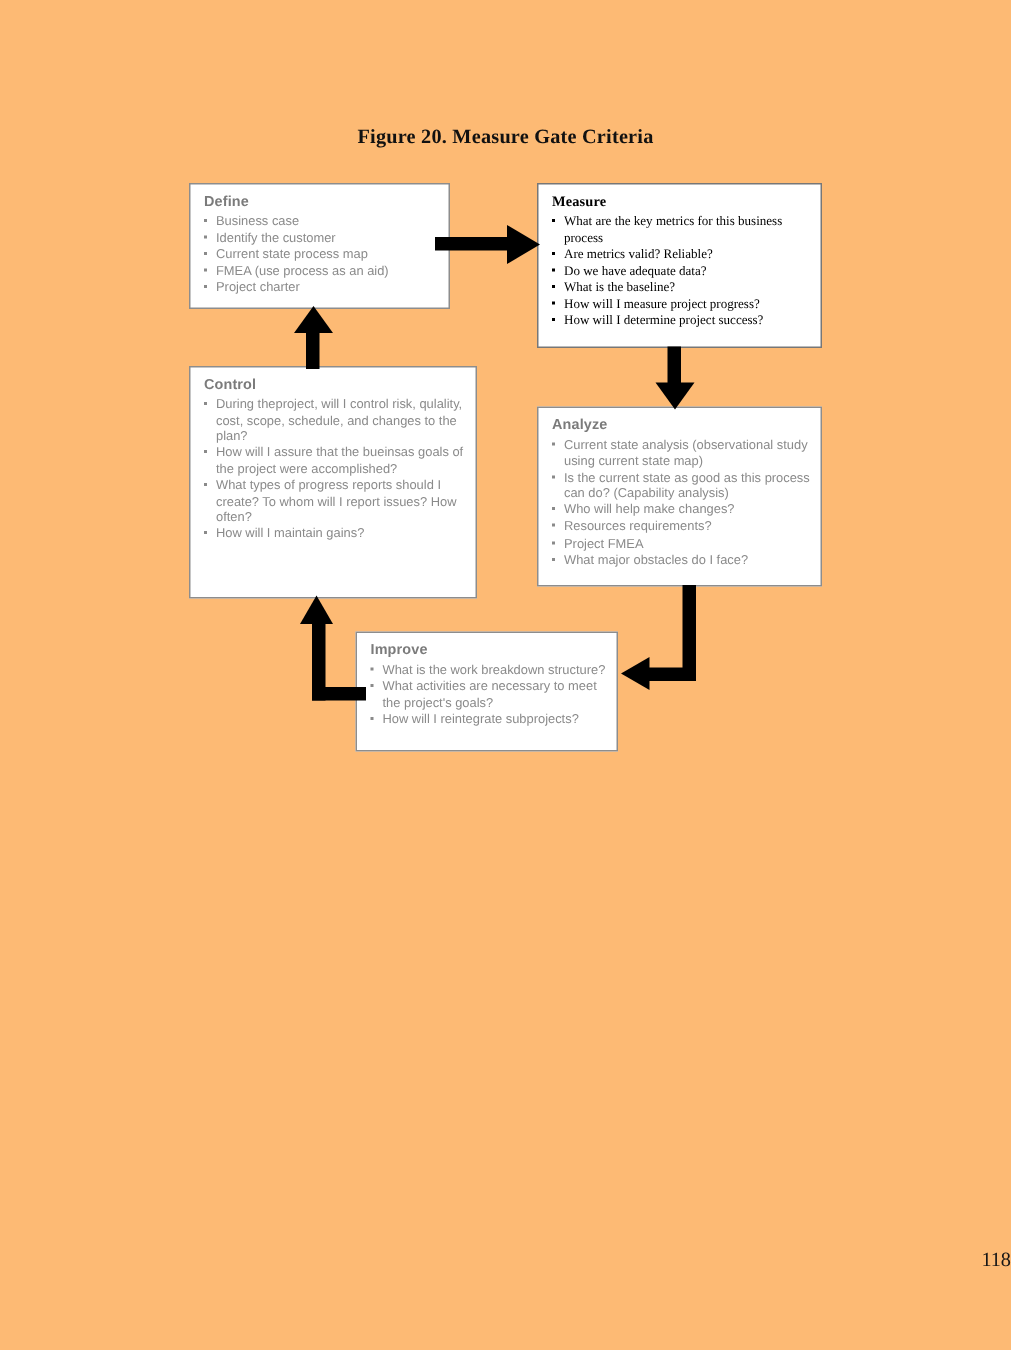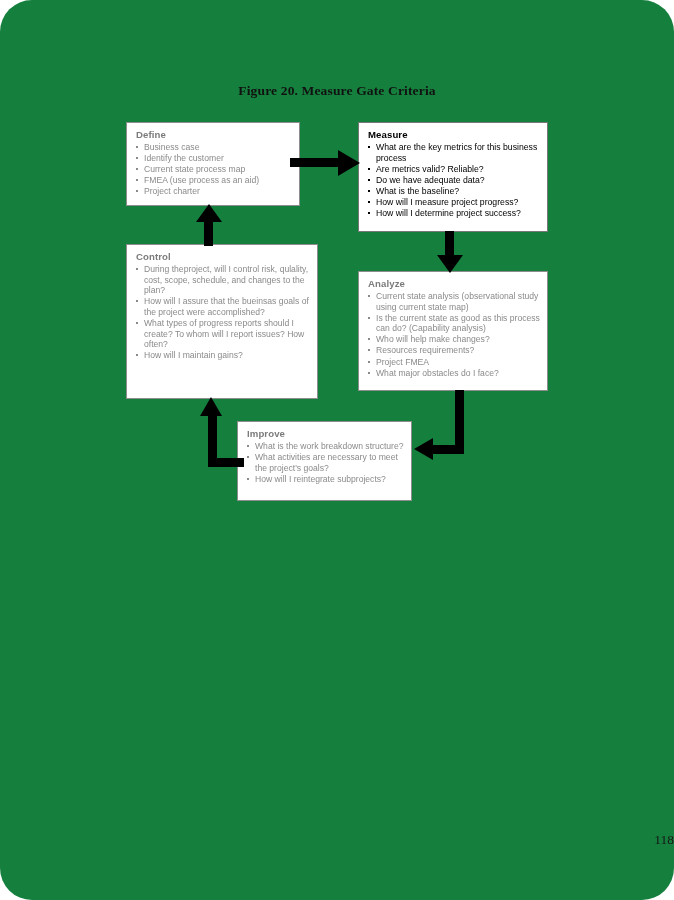--- a/index.html
+++ b/index.html
@@ -11,22 +11,21 @@
     width: 674px;
     height: 900px;
     position: relative;
     font-family: "Liberation Sans", sans-serif;
     overflow: hidden;
   }
 
   #page {
     position: absolute;
     inset: 0;
-    background: #15803d;
-    border-radius: 32px;
+    background: #fdba74;
   }
 
   
   .figure-title {
     position: absolute;
     left: 0;
     right: 0;
     top: 83px;
     text-align: center;
     font-family: "Liberation Serif", serif;
@@ -107,21 +106,21 @@
     background: #8a8a8a;
   }
   .node.emphasis .node-list li::before {
     background: #000000;
     width: 2.2px;
     height: 2.2px;
   }
 
   
   #node-define  { left: 126px; top: 122px; width: 174px; height: 84px; }
-  #node-measure { left: 358px; top: 122px; width: 190px; height: 110px; }
+  #node-measure { left: 358px; top: 122px; width: 190px; height: 110px; font-family: Liberation Serif, serif; }
   #node-control { left: 126px; top: 244px; width: 192px; height: 155px; }
   #node-analyze { left: 358px; top: 271px; width: 190px; height: 120px; }
   #node-improve { left: 237px; top: 421px; width: 175px; height: 80px; }
 
   
   .arrow { position: absolute; }
   .arrow .shaft { position: absolute; background: #000000; }
   .arrow .head  { position: absolute; width: 0; height: 0; }
 
   

